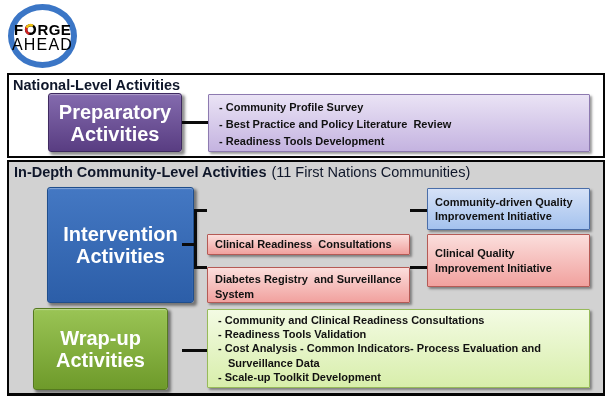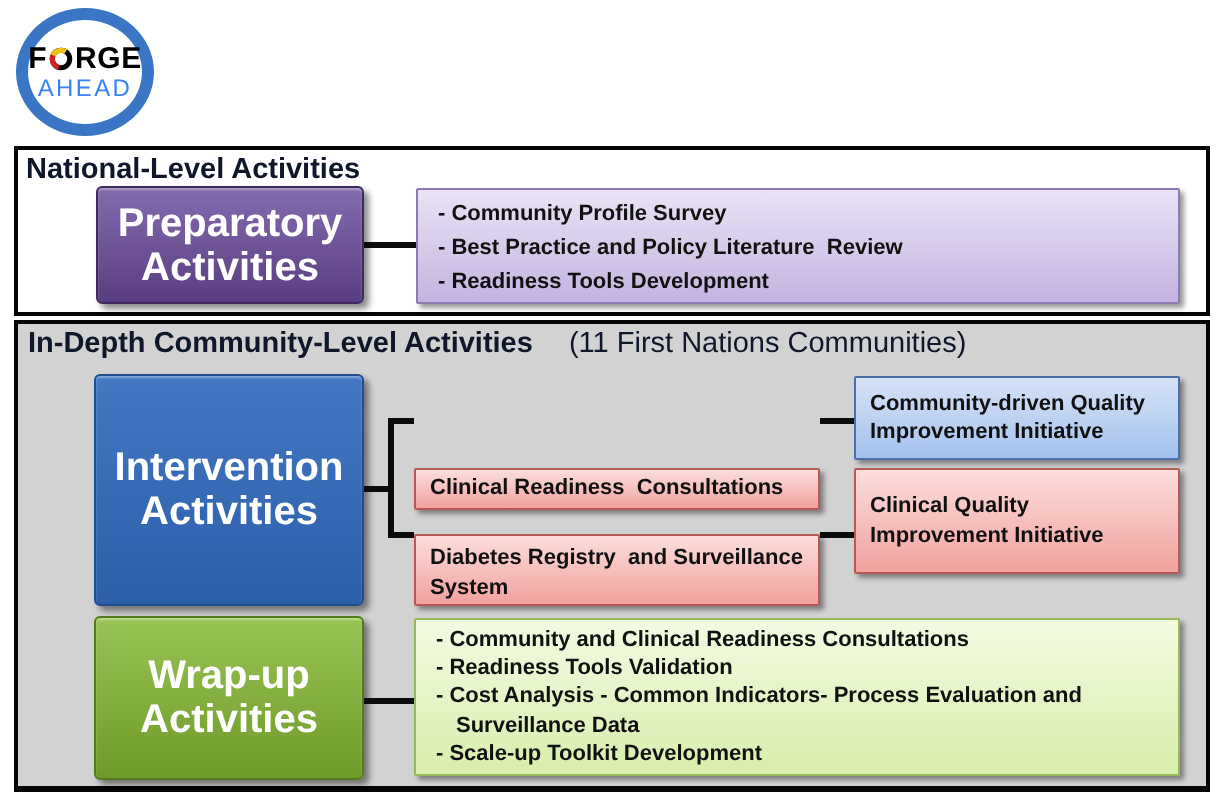--- a/index.html
+++ b/index.html
@@ -8,37 +8,37 @@
     font-family:"Liberation Sans",sans-serif;color:#111;
   }
   
   #logo{
     position:absolute;left:8px;top:4px;width:69px;height:64px;box-sizing:border-box;
     border:6px solid #3b76c6;border-radius:50%;background:#fff;
     display:flex;flex-direction:column;align-items:center;justify-content:center;
   }
   .forge-line{font-weight:bold;font-size:15px;color:#000;display:flex;align-items:center;letter-spacing:.3px;line-height:15px;}
   .o-icon{display:inline-block;width:13px;height:13px;margin:0 .5px;}
-  .ahead{font-size:12px;color:#3b82f6;letter-spacing:1.2px;line-height:13px;margin-top:1px;}
+  .ahead{font-size:16px;color:#000000;letter-spacing:1.2px;line-height:13px;margin-top:1px;}
   
   .sec{position:absolute;box-sizing:border-box;border:2px solid #050505;}
   #sec-national{left:7px;top:73px;width:598px;height:85px;background:#ffffff;}
   #sec-community{left:7px;top:160px;width:598px;height:236px;background:#d2d2d2;border-bottom-width:3px;}
   .sec-title{position:absolute;font-weight:bold;font-size:14.5px;color:#0f172a;white-space:nowrap;}
-  .sec-title .normal{font-weight:normal;margin-left:18px;}
+  .sec-title .normal{font-weight:normal;margin-left:5px;}
   
   .bigbox{
     position:absolute;border-radius:3px;color:#fff;font-weight:bold;font-size:20px;
     display:flex;flex-direction:column;align-items:center;justify-content:center;
     line-height:22px;text-align:center;box-sizing:border-box;
     box-shadow:inset 0 1px 1px rgba(255,255,255,.35), 2.5px 2.5px 3px rgba(0,0,0,.45);
   }
   #box-preparatory{left:48px;top:93px;width:134px;height:59px;background:linear-gradient(180deg,#846bae,#593d82);border:1px solid #3f2a60;}
-  #box-intervention{left:47px;top:187px;width:135px;height:116px;background:linear-gradient(180deg,#4478c3,#2c5ea8);border:1px solid #1f4e8c;}
-  #box-wrapup{left:47px;top:308px;width:135px;height:82px;background:linear-gradient(180deg,#9ac455,#6e9a2a);border:1px solid #55791f;}
+  #box-intervention{left:47px;top:187px;width:147px;height:116px;background:linear-gradient(180deg,#4478c3,#2c5ea8);border:1px solid #1f4e8c;}
+  #box-wrapup{left:33px;top:308px;width:135px;height:82px;background:linear-gradient(180deg,#9ac455,#6e9a2a);border:1px solid #55791f;}
   
   .smallbox{
     position:absolute;box-sizing:border-box;font-weight:bold;font-size:11px;line-height:14.5px;color:#111;
     display:flex;flex-direction:column;justify-content:center;padding:2px 4px 2px 7px;
     white-space:pre-wrap;box-shadow:2px 2px 2.5px rgba(0,0,0,.4);border-radius:1px;
   }
   .sb-blue{background:linear-gradient(180deg,#d6e2f7,#a4c2ee);border:1px solid #4a6ea9;}
   .sb-pink{background:linear-gradient(180deg,#fbdedc,#f1a19e);border:1px solid #b55a55;}
   #mbox-community{left:207px;top:191px;width:203px;height:38px;}
   #mbox-clinical{left:207px;top:234px;width:203px;height:21px;}

